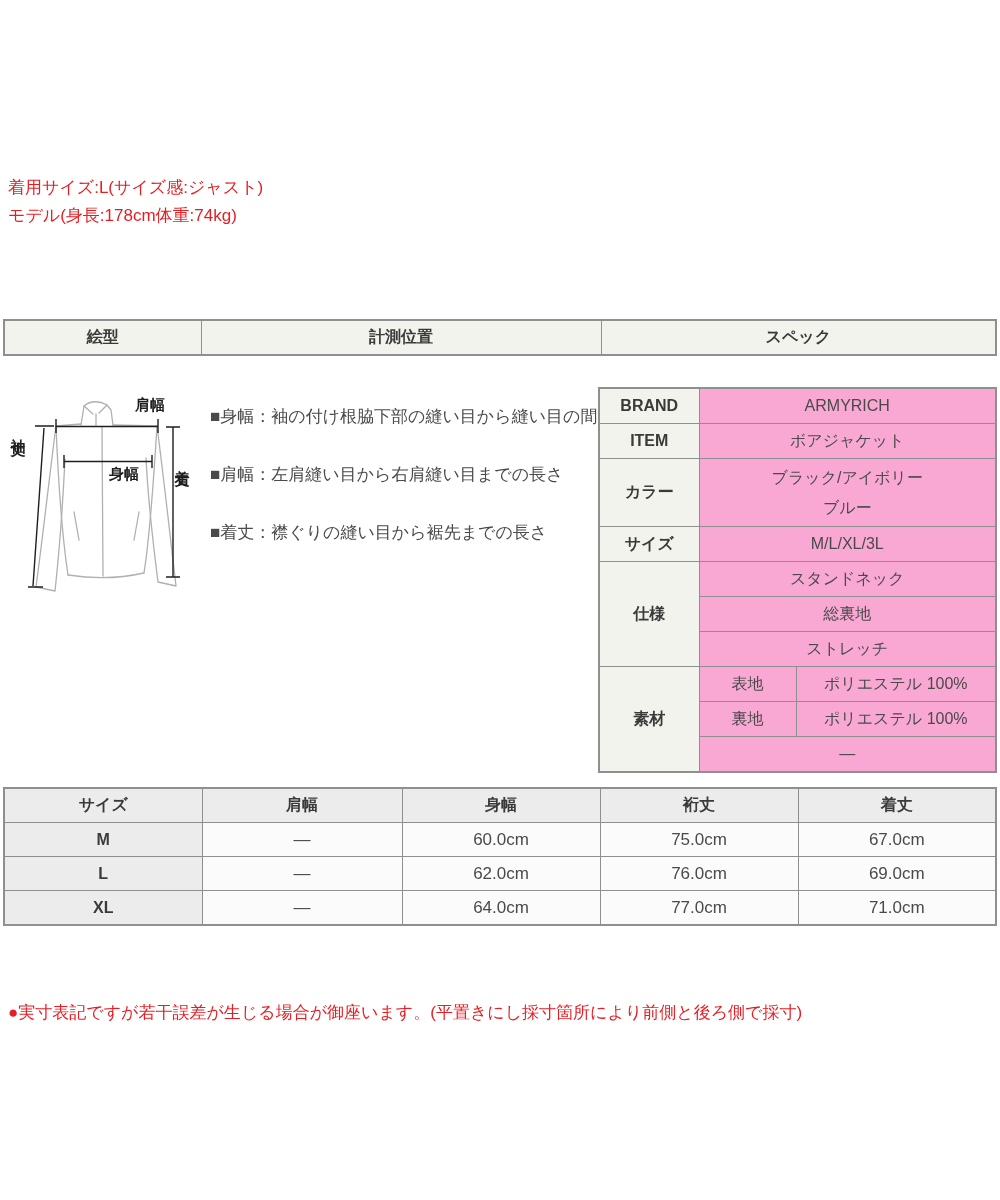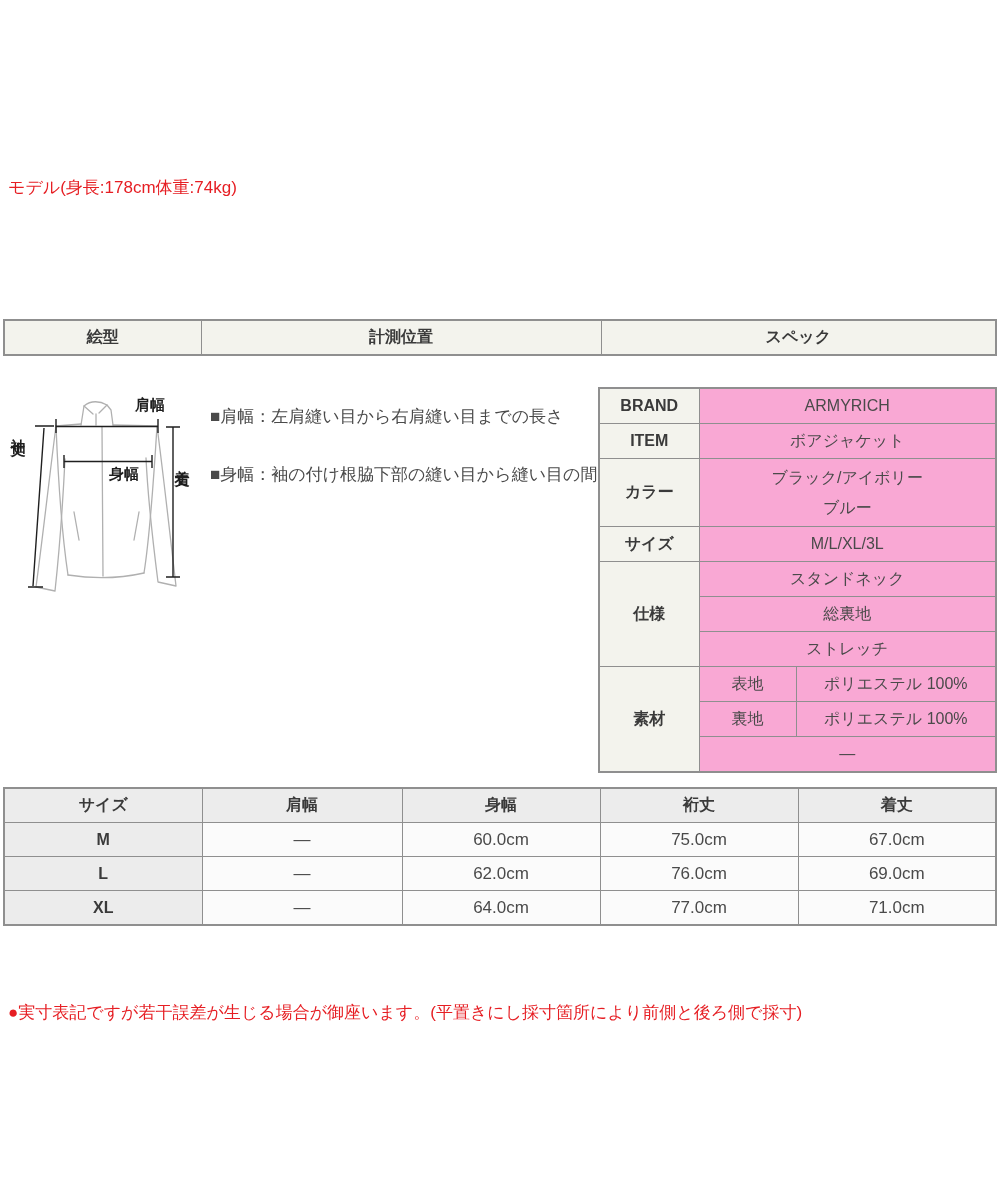--- a/index.html
+++ b/index.html
@@ -48,20 +48,21 @@
   .size-table{position:absolute;top:787px;left:3px;width:994px;border:2px solid #8f8f8f;font-size:17px;}
   .size-table td{height:31px;text-align:center;background:#fbfbfb;color:#4a4a4a;}
   .size-table td.hdr{background:#ececec;font-weight:bold;color:#3a3a3a;font-size:16px;}
 </style>
 </head>
 <body>
 
 <div class="page">
 
   <div class="fit-notes red-note">
+    <div>着用サイズ:L(サイズ感:ジャスト)</div>
     <div>モデル(身長:178cm体重:74kg)</div>
   </div>
 
 
   <table class="header-strip">
     <colgroup>
         <col style="width:197px">
         <col style="width:400px">
         <col>
       </colgroup>
@@ -106,22 +107,23 @@
         <path d="M171,42 L171,192 M164,42 L178,42 M164,192 L178,192"></path>
       </g>
     </svg>
     <div class="dlabel" style="left:133px;top:11px;">肩幅</div>
     <div class="dlabel dlabel-v" style="left:8px;top:42px;">袖丈</div>
     <div class="dlabel" style="left:107px;top:80px;">身幅</div>
     <div class="dlabel dlabel-v" style="left:172px;top:72px;">着丈</div>
   </div>
 
   <div class="measure-desc">
+    <div class="item">■身幅：袖の付け根脇下部の縫い目から縫い目の間</div>
     <div class="item">■肩幅：左肩縫い目から右肩縫い目までの長さ</div>
-    <div class="item">■身幅：袖の付け根脇下部の縫い目から縫い目の間</div>
+    <div class="item">■着丈：襟ぐりの縫い目から裾先までの長さ</div>
   </div>
 
   <table class="spec-table">
     <colgroup>
         <col style="width:100px">
         <col style="width:97px">
         <col>
       </colgroup>
     <tbody>
         <tr>

